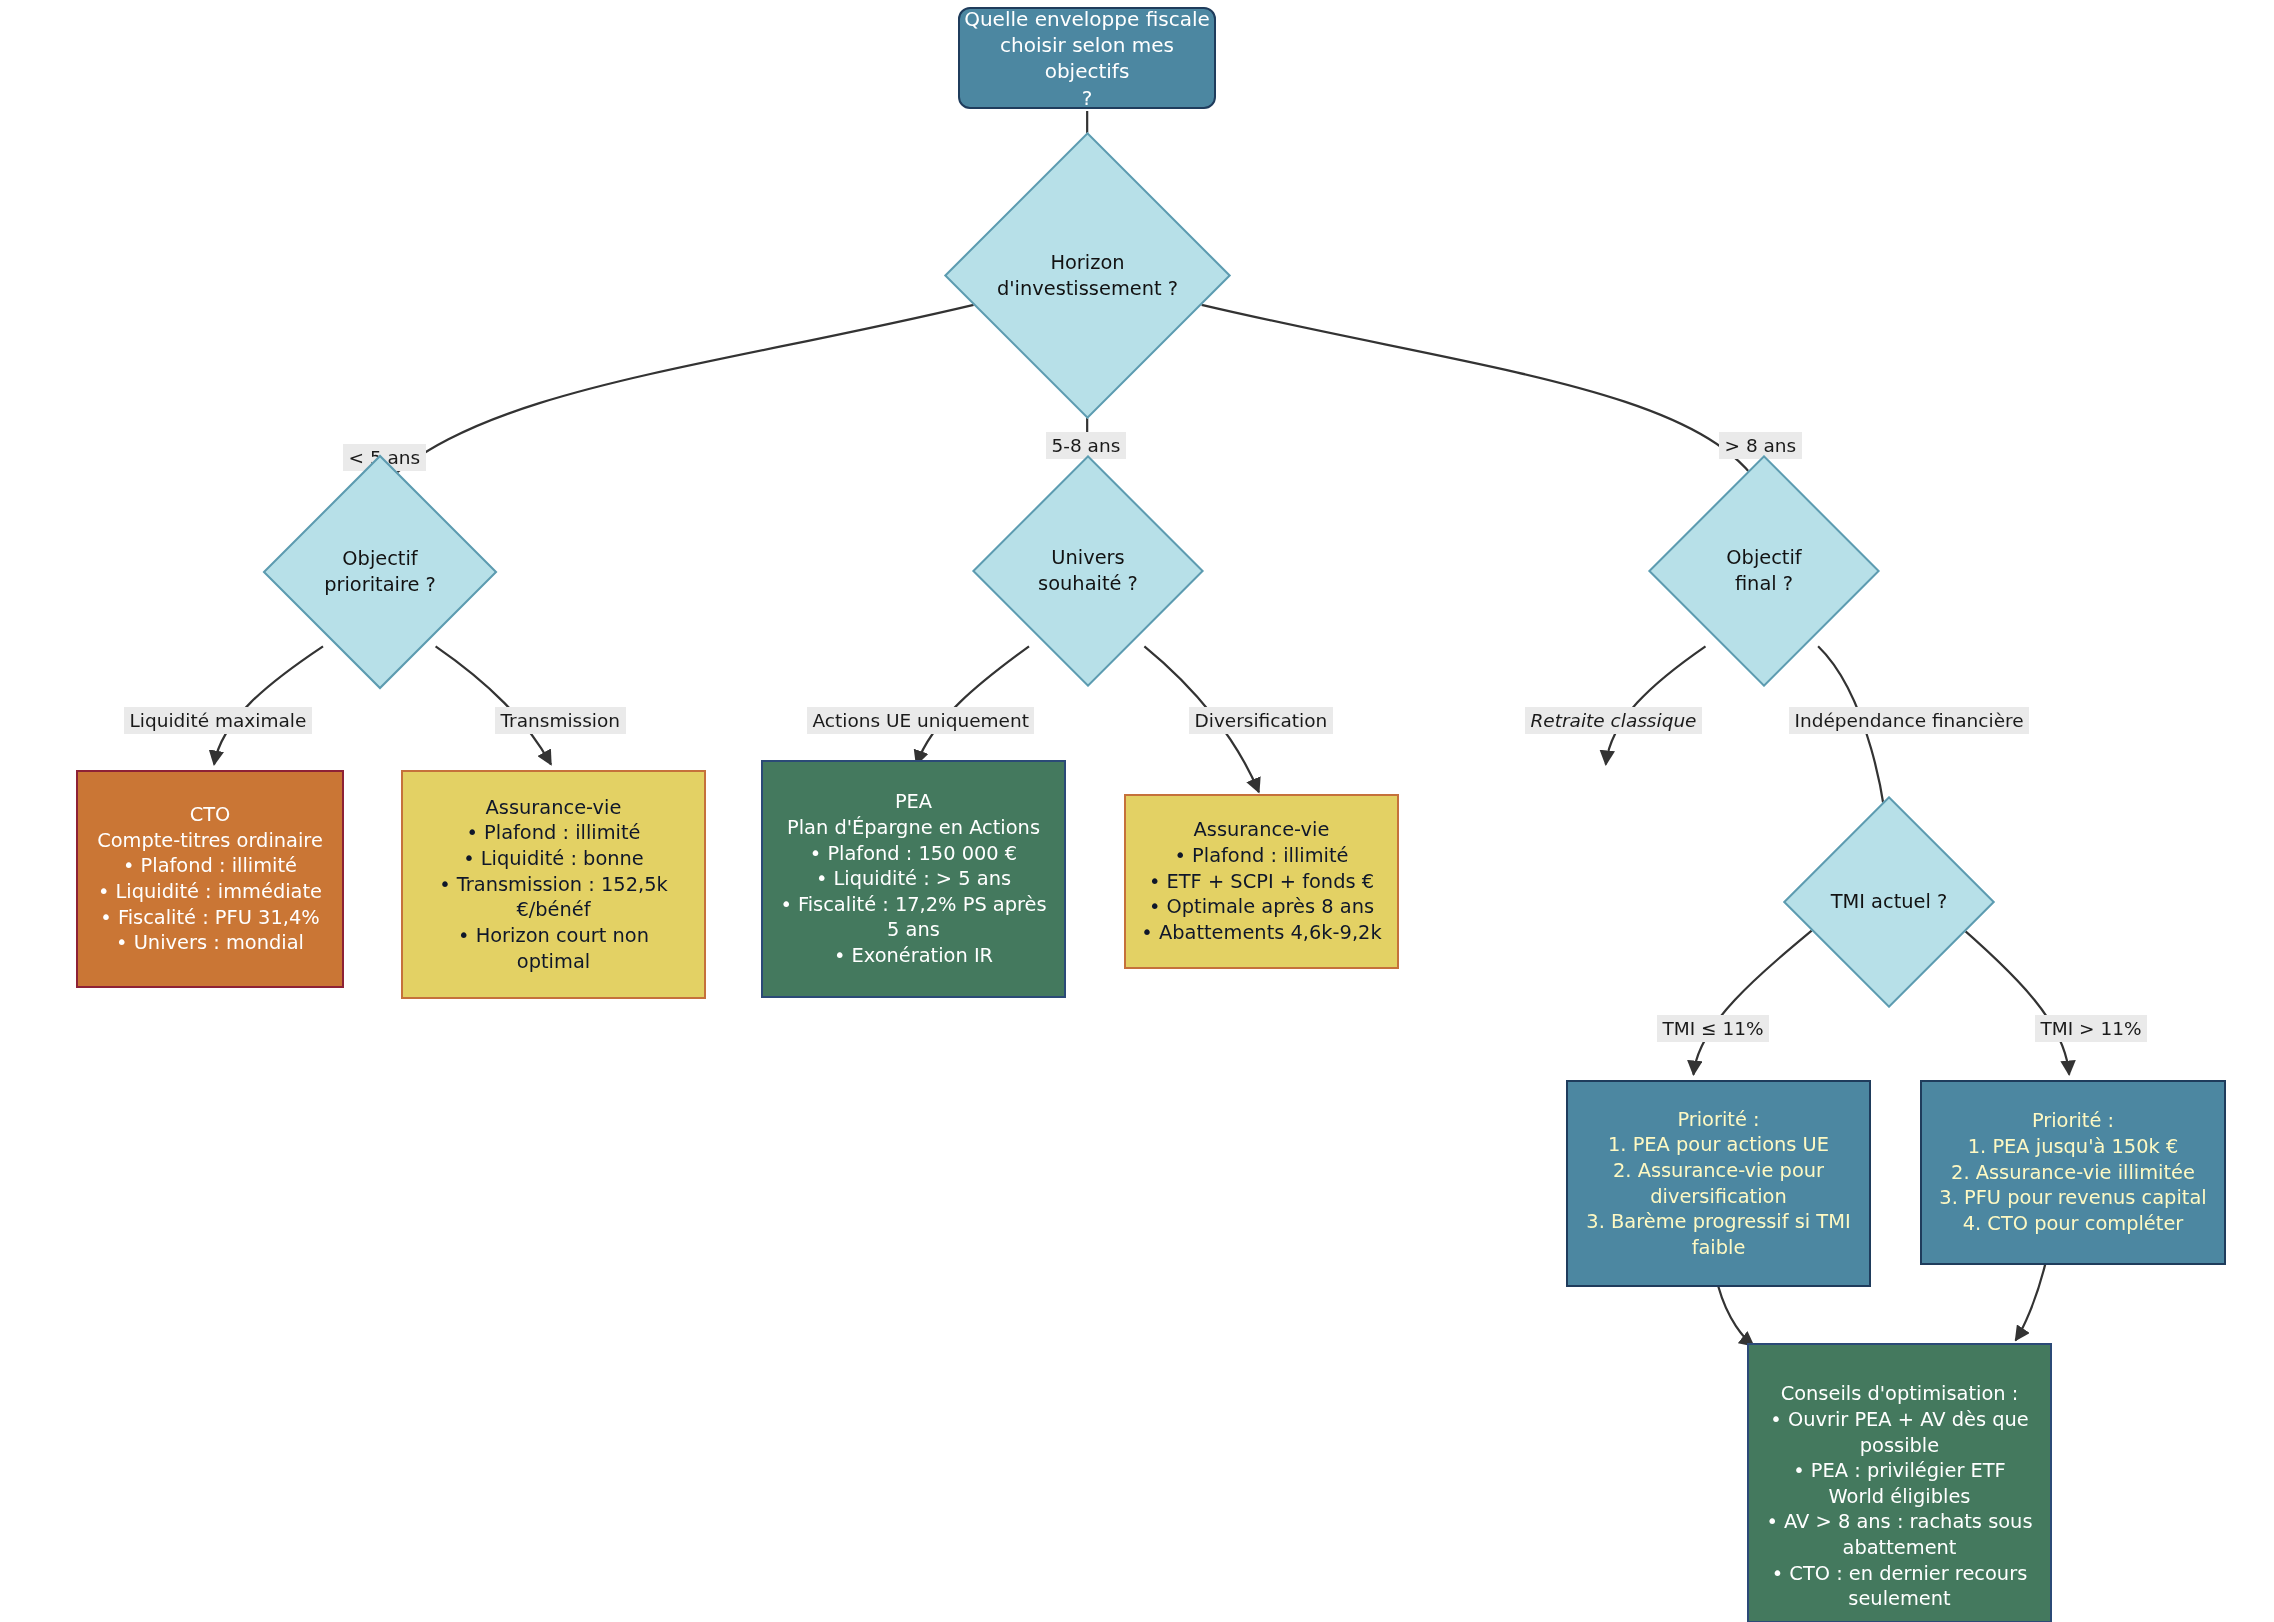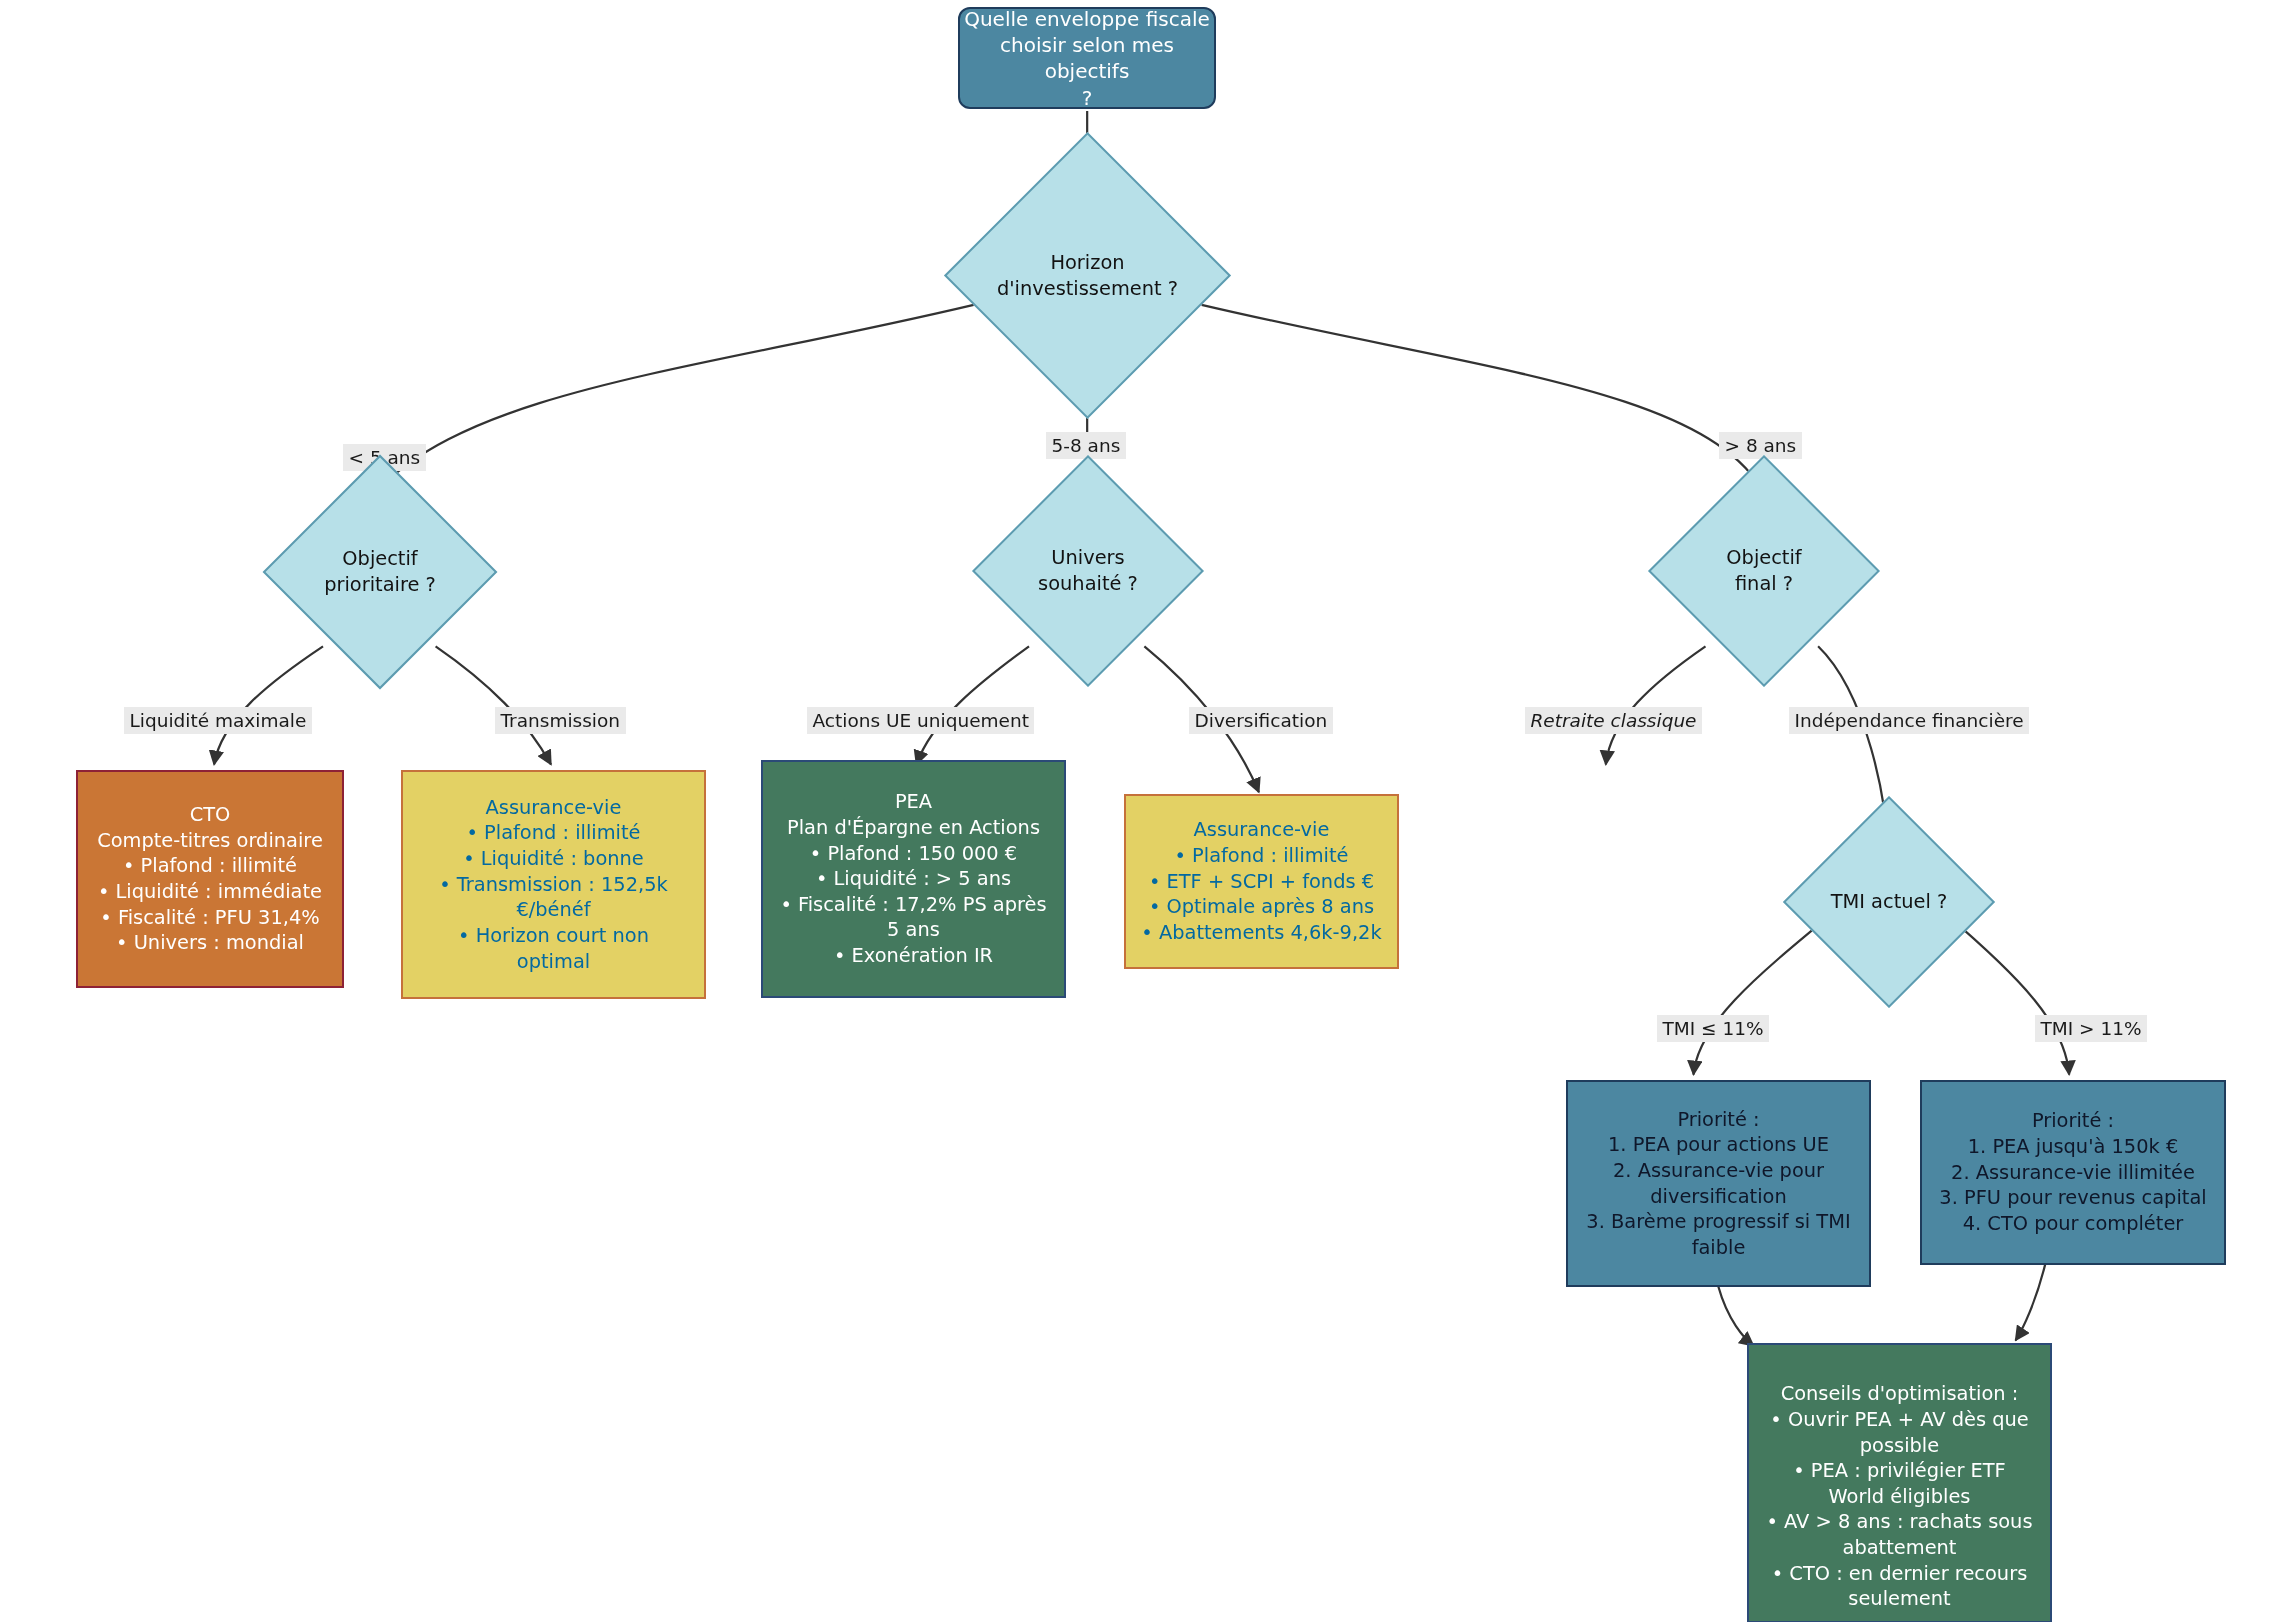--- a/index.html
+++ b/index.html
@@ -53,24 +53,24 @@
   }
 
   
   .box{
     border-width:2.8px;
     border-style:solid;
     font-size:19.4px;
     padding:9.2px 11px;
   }
   .box-orange{background:#ca7635;border-color:#8e2236;color:#ffffff;}
-  .box-yellow{background:#e3d164;border-color:#c5713b;color:#0369a1;}
+  .box-yellow{background:#e3d164;border-color:#c5713b;color:#0f172a;}
   .box-green {background:#44795e;border-color:#2b4a77;color:#ffffff;}
   .box-maroon{background:#9a1f3b;border-color:#6e152a;color:#ffffff;}
-  .box-teal  {background:#4c87a1;border-color:#1f3c5c;color:#0f172a;}
+  .box-teal  {background:#4c87a1;border-color:#1f3c5c;color:#fef9c3;}
   .box-green2{background:#44795e;border-color:#2b4a77;color:#ffffff;align-items:flex-end;}
 
   
   .elabel{
     position:absolute;
     background:#eaeaea;
     color:#1a1a1a;
     font-size:18.5px;
     line-height:1.15;
     padding:2.8px 5.5px;

